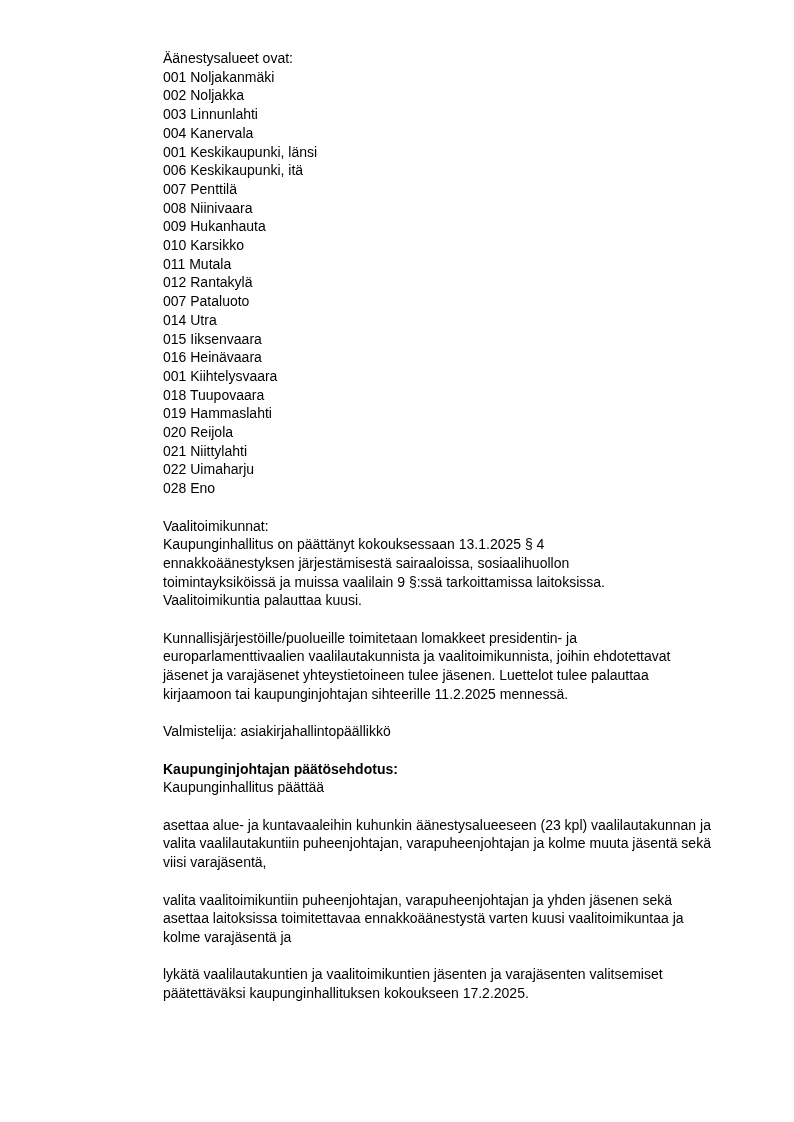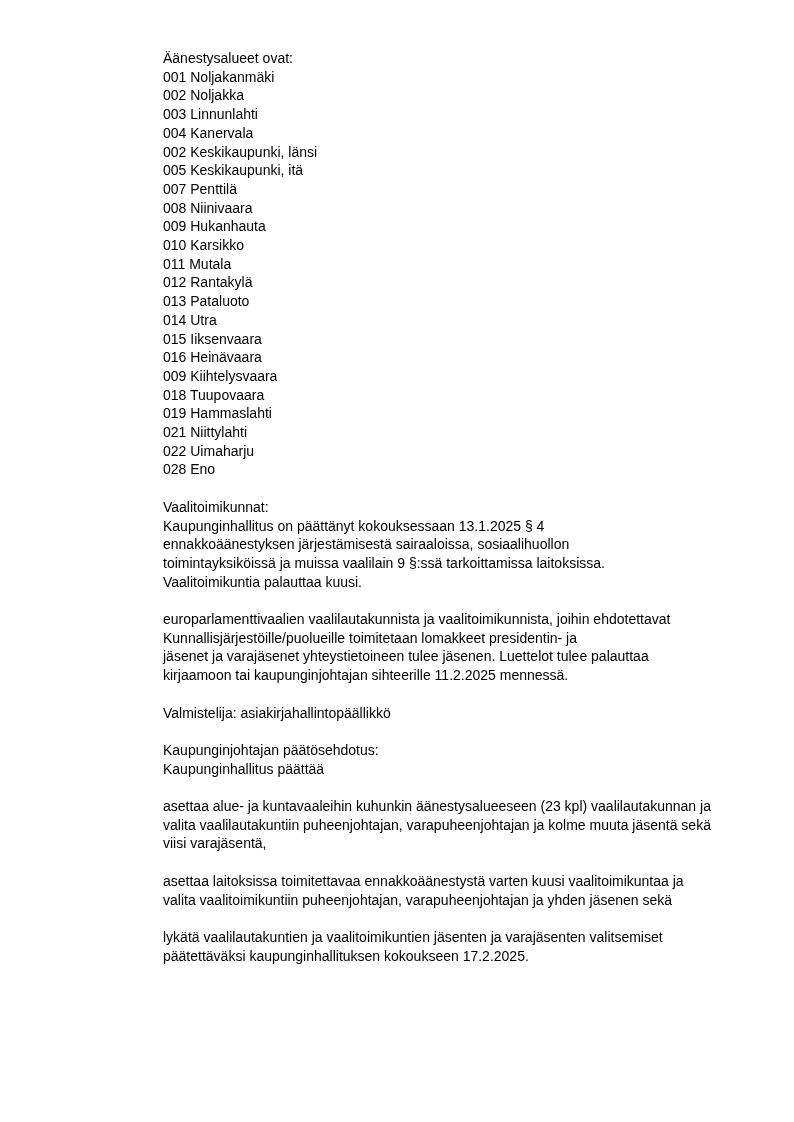--- a/index.html
+++ b/index.html
@@ -20,91 +20,93 @@
     line-height: 18.7px;
     overflow: hidden;
   }
   .block {
     margin: 0 0 18.7px 0;
   }
   .line {
     white-space: pre;
   }
   .bold {
-    font-weight: 400;
+    font-weight: 700;
   }
 </style>
 </head>
 <body>
 
 <div class="page" style="background: rgb(255, 255, 255); color: rgb(0, 0, 0);">
 
   <div class="block">
     <div class="line">Äänestysalueet ovat:</div>
     <div>
         <div class="line">001 Noljakanmäki</div>
         <div class="line">002 Noljakka</div>
         <div class="line">003 Linnunlahti</div>
         <div class="line">004 Kanervala</div>
-        <div class="line">002 Keskikaupunki, länsi</div>
-        <div class="line">005 Keskikaupunki, itä</div>
+        <div class="line">001 Keskikaupunki, länsi</div>
+        <div class="line">006 Keskikaupunki, itä</div>
         <div class="line">007 Penttilä</div>
         <div class="line">008 Niinivaara</div>
         <div class="line">009 Hukanhauta</div>
         <div class="line">010 Karsikko</div>
         <div class="line">011 Mutala</div>
         <div class="line">012 Rantakylä</div>
-        <div class="line">013 Pataluoto</div>
+        <div class="line">007 Pataluoto</div>
         <div class="line">014 Utra</div>
         <div class="line">015 Iiksenvaara</div>
         <div class="line">016 Heinävaara</div>
-        <div class="line">009 Kiihtelysvaara</div>
+        <div class="line">001 Kiihtelysvaara</div>
         <div class="line">018 Tuupovaara</div>
         <div class="line">019 Hammaslahti</div>
+        <div class="line">020 Reijola</div>
         <div class="line">021 Niittylahti</div>
         <div class="line">022 Uimaharju</div>
         <div class="line">028 Eno</div>
       </div>
   </div>
 
   <div class="block">
     <div class="line">Vaalitoimikunnat:</div>
     <div>
         <div class="line">Kaupunginhallitus on päättänyt kokouksessaan 13.1.2025 § 4</div>
         <div class="line">ennakkoäänestyksen järjestämisestä sairaaloissa, sosiaalihuollon</div>
         <div class="line">toimintayksiköissä ja muissa vaalilain 9 §:ssä tarkoittamissa laitoksissa.</div>
         <div class="line">Vaalitoimikuntia palauttaa kuusi.</div>
       </div>
   </div>
 
   <div class="block">
+      <div class="line">Kunnallisjärjestöille/puolueille toimitetaan lomakkeet presidentin- ja</div>
       <div class="line">europarlamenttivaalien vaalilautakunnista ja vaalitoimikunnista, joihin ehdotettavat</div>
-      <div class="line">Kunnallisjärjestöille/puolueille toimitetaan lomakkeet presidentin- ja</div>
       <div class="line">jäsenet ja varajäsenet yhteystietoineen tulee jäsenen. Luettelot tulee palauttaa</div>
       <div class="line">kirjaamoon tai kaupunginjohtajan sihteerille 11.2.2025 mennessä.</div>
     </div>
 
   <div class="block">
     <div class="line">Valmistelija: asiakirjahallintopäällikkö</div>
   </div>
 
   <div class="block">
     <div class="line bold">Kaupunginjohtajan päätösehdotus:</div>
     <div class="line">Kaupunginhallitus päättää</div>
   </div>
 
   <div class="block">
       <div class="line">asettaa alue- ja kuntavaaleihin kuhunkin äänestysalueeseen (23 kpl) vaalilautakunnan ja</div>
       <div class="line">valita vaalilautakuntiin puheenjohtajan, varapuheenjohtajan ja kolme muuta jäsentä sekä</div>
       <div class="line">viisi varajäsentä,</div>
     </div>
 
   <div class="block">
+      <div class="line">valita vaalitoimikuntiin puheenjohtajan, varapuheenjohtajan ja yhden jäsenen sekä</div>
       <div class="line">asettaa laitoksissa toimitettavaa ennakkoäänestystä varten kuusi vaalitoimikuntaa ja</div>
-      <div class="line">valita vaalitoimikuntiin puheenjohtajan, varapuheenjohtajan ja yhden jäsenen sekä</div>
+      <div class="line">kolme varajäsentä ja</div>
     </div>
 
   <div class="block">
       <div class="line">lykätä vaalilautakuntien ja vaalitoimikuntien jäsenten ja varajäsenten valitsemiset</div>
       <div class="line">päätettäväksi kaupunginhallituksen kokoukseen 17.2.2025.</div>
     </div>
 
 
 </div>
 

